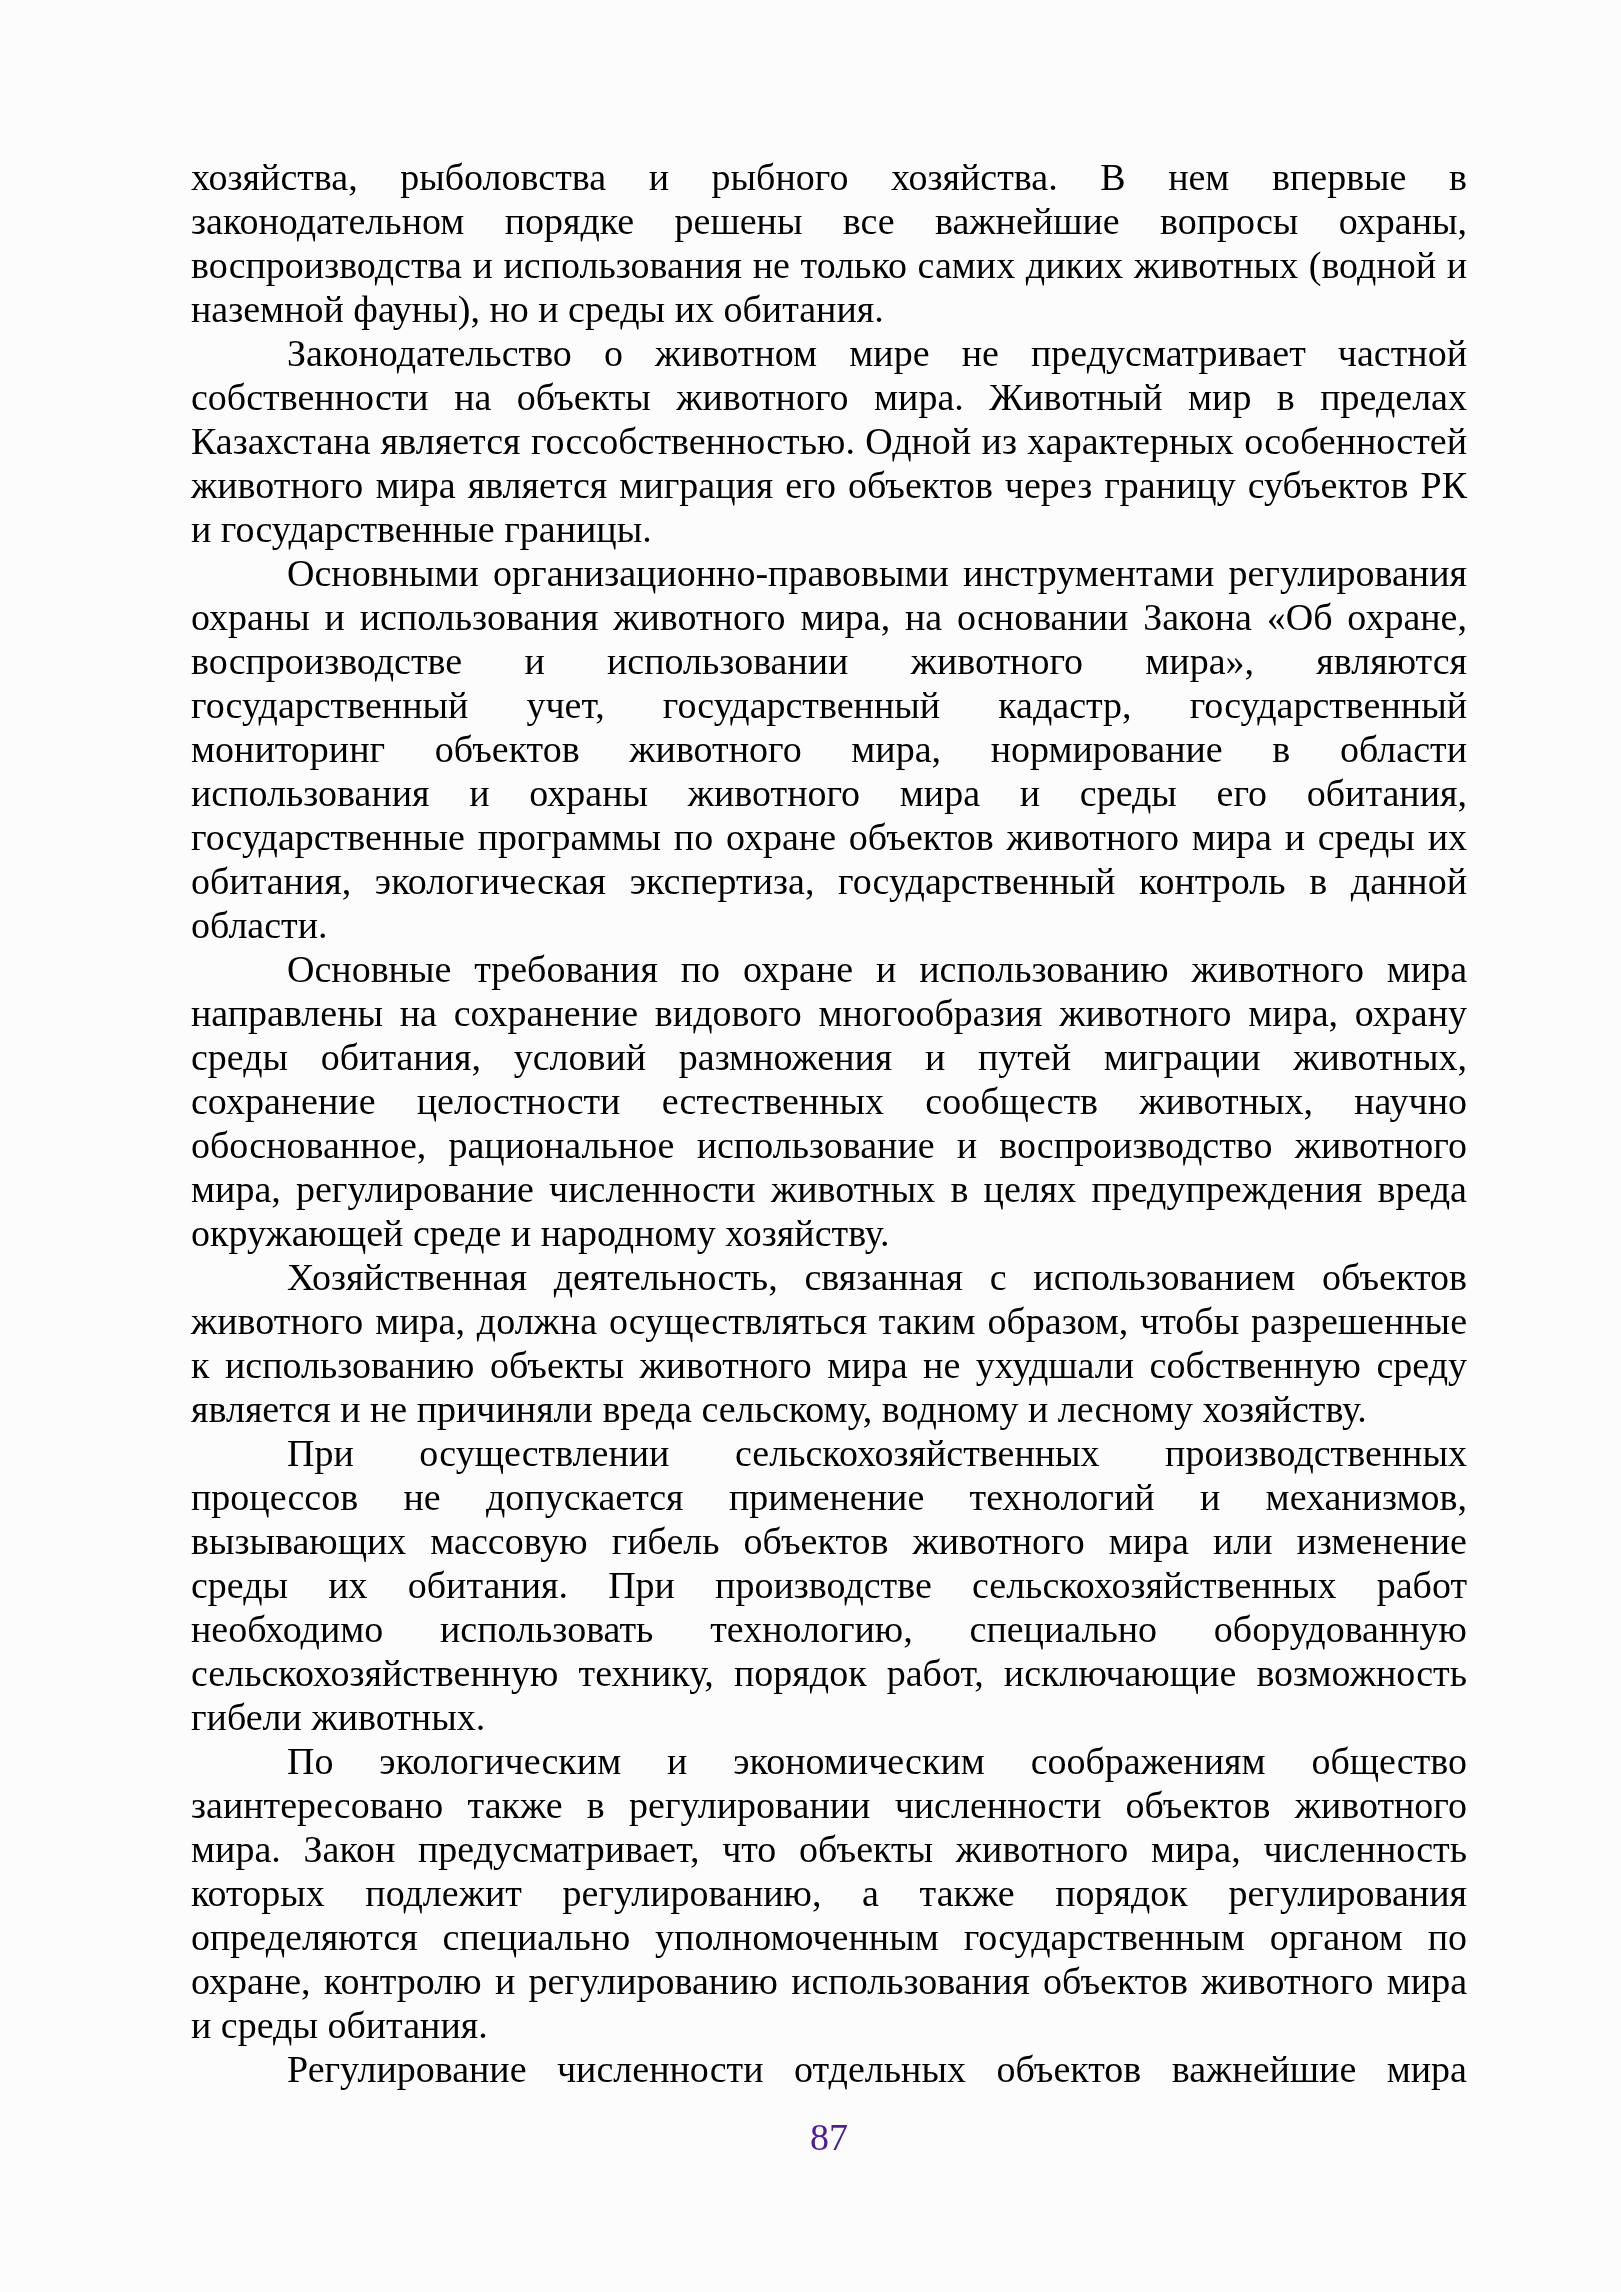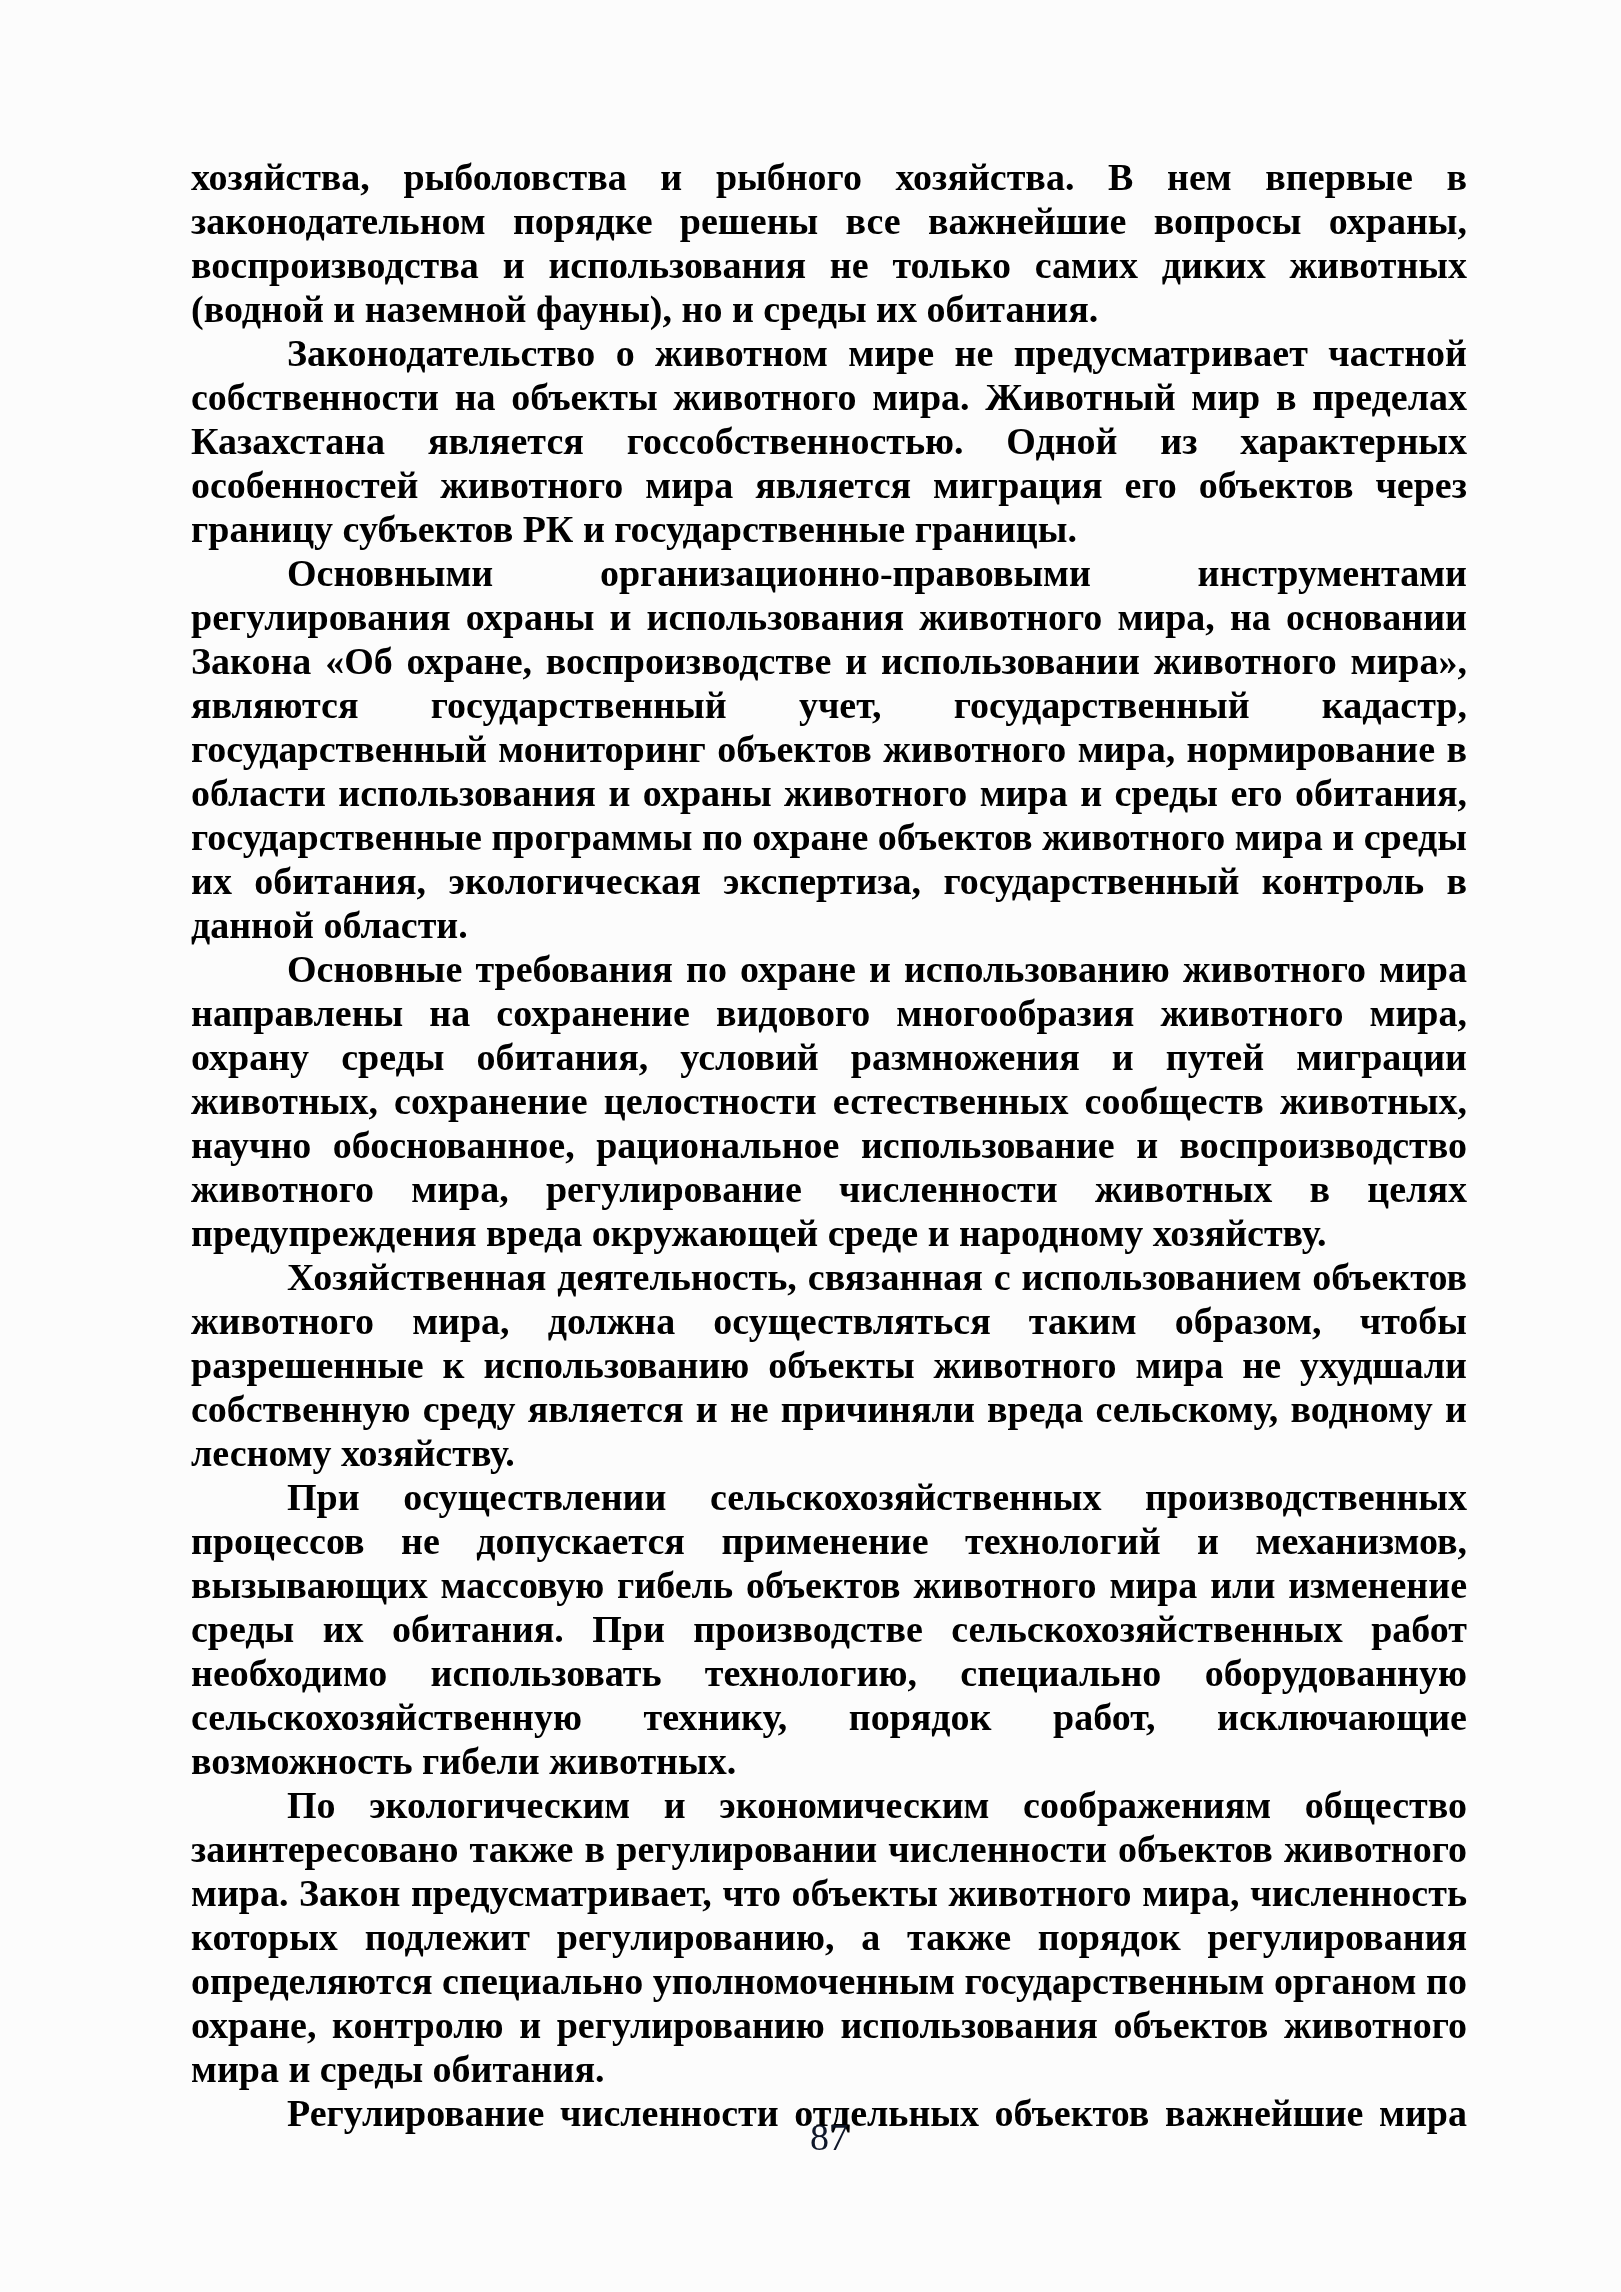--- a/index.html
+++ b/index.html
@@ -17,38 +17,37 @@
     font-family: "Liberation Serif", "DejaVu Serif", serif;
     font-size: 38px;
     line-height: 44px;
     color: #000;
     overflow: hidden;
   }
   .page p {
     margin: 0;
     text-align: justify;
     text-justify: inter-word;
-    font-weight: bold;
   }
   .page p.indent {
     text-indent: 96px;
   }
   .page p.justify-last {
     text-align-last: justify;
   }
   .page-number {
     position: absolute;
     top: 2115px;
     left: 191px;
     width: 1276px;
     text-align: center;
     font-family: "Liberation Serif", "DejaVu Serif", serif;
     font-size: 38px;
     line-height: 44px;
-    color: #0f172a;
+    color: #4c1d95;
   }
 </style>
 </head>
 <body>
 
 <div class="page">
   <p>хозяйства, рыболовства и рыбного хозяйства. В нем впервые в законодательном порядке решены все важнейшие вопросы охраны, воспроизводства и использования не только самих диких животных (водной и наземной фауны), но и среды их обитания.</p>
   <p class="indent">Законодательство о животном мире не предусматривает частной собственности на объекты животного мира. Животный мир в пределах Казахстана является госсобственностью. Одной из характерных особенностей животного мира является миграция его объектов через границу субъектов РК и государственные границы.</p>
   <p class="indent">Основными организационно-правовыми инструментами регулирования охраны и использования животного мира, на основании Закона «Об охране, воспроизводстве и использовании животного мира», являются государственный учет, государственный кадастр, государственный мониторинг объектов животного мира, нормирование в области использования и охраны животного мира и среды его обитания, государственные программы по охране объектов животного мира и среды их обитания, экологическая экспертиза, государственный контроль в данной области.</p>
   <p class="indent">Основные требования по охране и использованию животного мира направлены на сохранение видового многообразия животного мира, охрану среды обитания, условий размножения и путей миграции животных, сохранение целостности естественных сообществ животных, научно обоснованное, рациональное использование и воспроизводство животного мира, регулирование численности животных в целях предупреждения вреда окружающей среде и народному хозяйству.</p>

